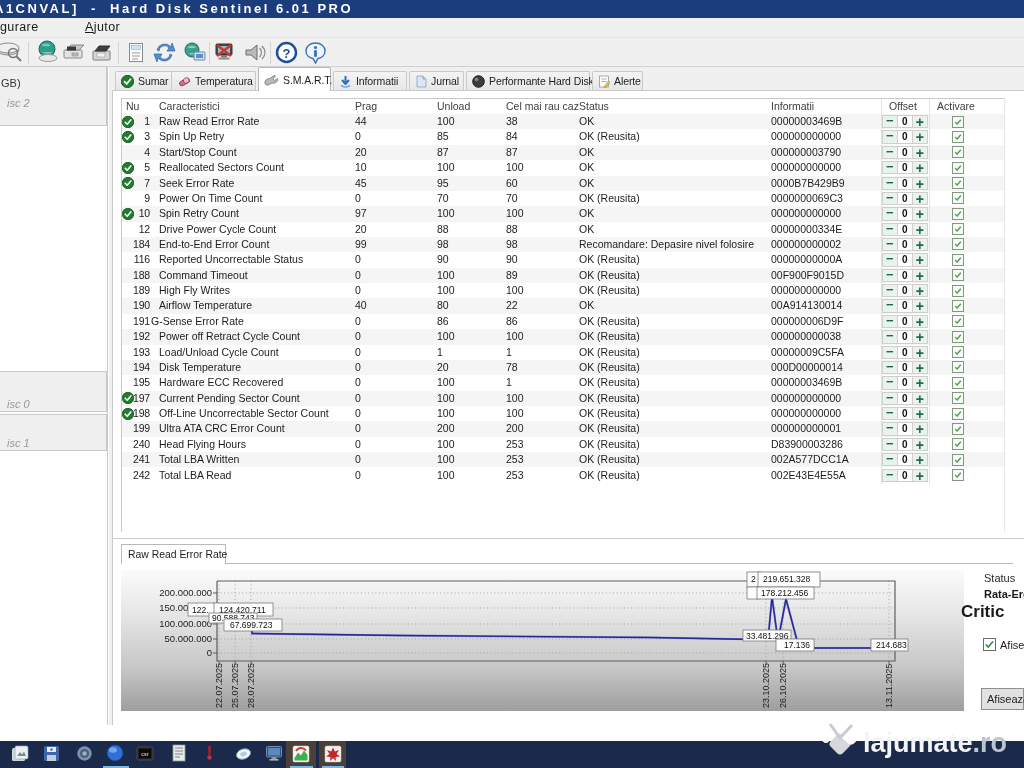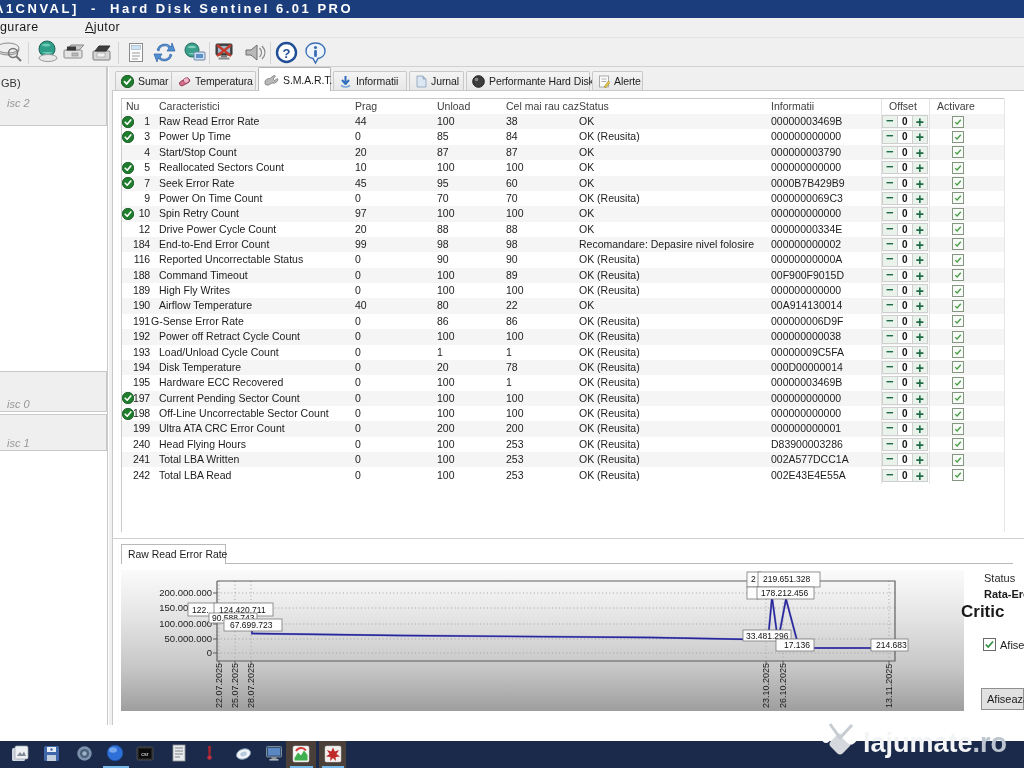--- a/index.html
+++ b/index.html
@@ -206,21 +206,21 @@
     <svg style="position:absolute;left:952px;top:115.5px" width="12" height="12" viewBox="0 0 12 12">
       <rect x="0.5" y="0.5" width="11" height="11" fill="#f7fbf8" stroke="#84967f" stroke-width="1"></rect>
       <path d="M3.2 6.1 L5.1 8.0 L8.8 3.8" stroke="#4a9b45" stroke-width="1.3" fill="none"></path>
     </svg>
 <div class="stripe" style="top:129.4px;background:#ffffff"></div>
     <svg style="position:absolute;left:122px;top:130.87px" width="12" height="12" viewBox="0 0 12 12">
       <circle cx="6" cy="6" r="5.7" fill="#1e7e2e" stroke="#0c4d16" stroke-width="0.8"></circle>
       <path d="M3.2 6.2 L5.2 8.2 L8.8 3.9" stroke="#fff" stroke-width="1.6" fill="none" stroke-linecap="round" stroke-linejoin="round"></path>
     </svg>
     <div class="c num" style="top:129.4px">3</div>
-    <div class="c" style="top:129.4px;left:159px">Power Up Time</div>
+    <div class="c" style="top:129.4px;left:159px">Spin Up Retry</div>
     <div class="c" style="top:129.4px;left:355px">0</div>
     <div class="c" style="top:129.4px;left:437px">85</div>
     <div class="c" style="top:129.4px;left:506px">84</div>
     <div class="c" style="top:129.4px;left:579px">OK (Reusita)</div>
     <div class="c" style="top:129.4px;left:771px">000000000000</div>
     <div class="off" style="top:130.4px">
       <div class="ob obm">−</div>
       <div class="ob obz">0</div>
       <div class="ob obp">+</div>
     </div>

